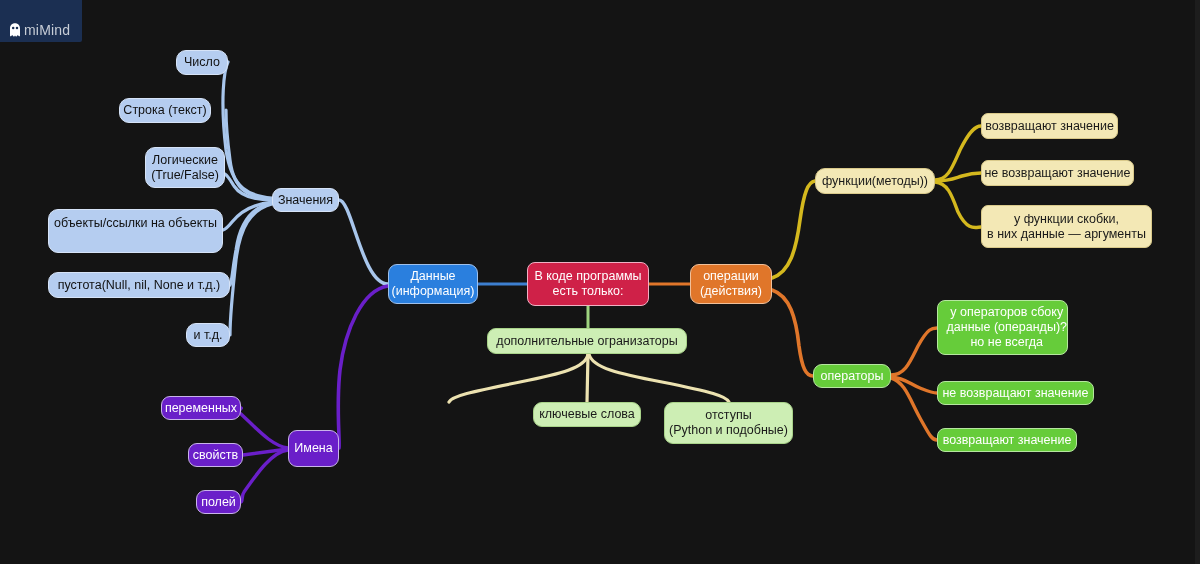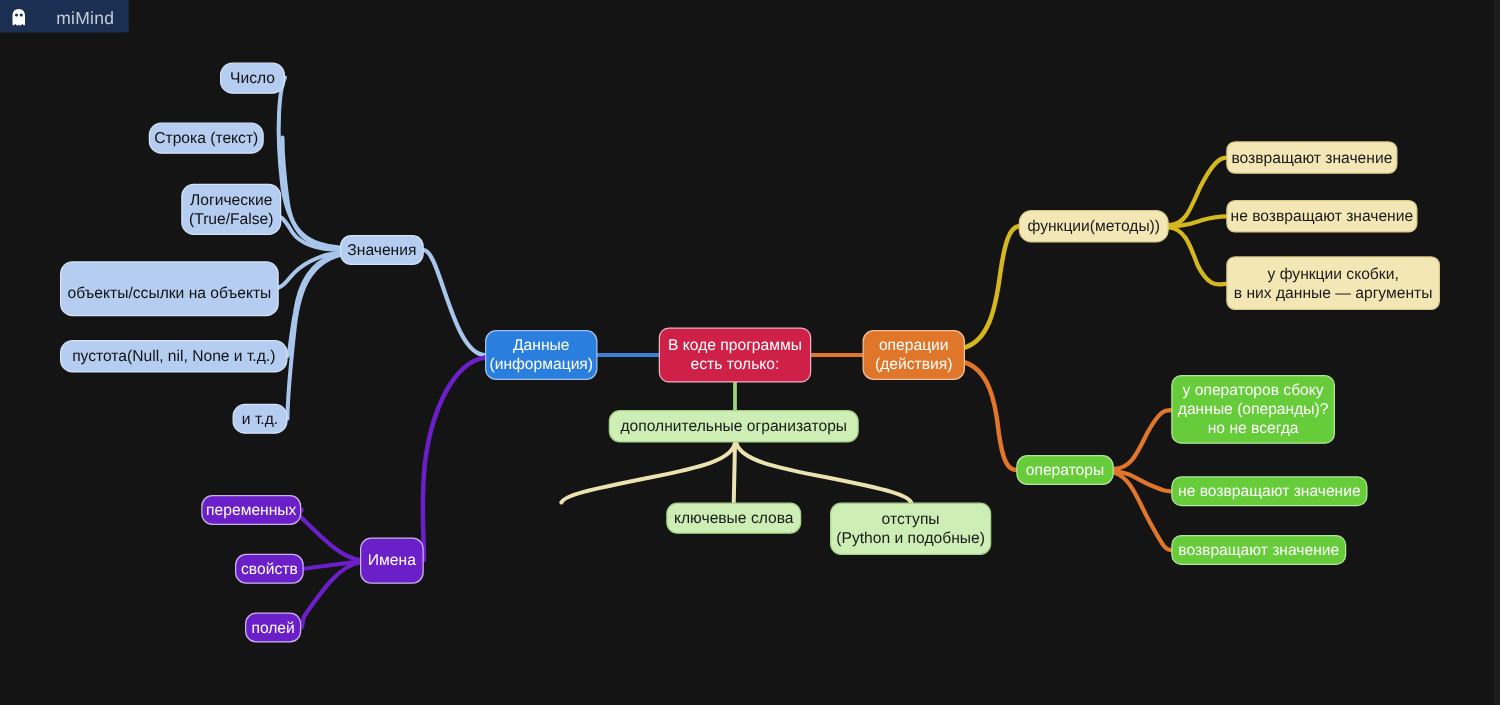--- a/index.html
+++ b/index.html
@@ -41,33 +41,33 @@
     align-items: center;
     justify-content: center;
     text-align: center;
     border-style: solid;
     border-width: 1.5px;
     line-height: 1.18;
     white-space: pre;
     overflow: hidden;
   }
   .node.top-align {
-    align-items: center;
+    align-items: flex-start;
     padding-top: 6px;
   }
   
   #titlebar {
     position: absolute;
     left: 0;
     top: 0;
     height: 24px;
     display: flex;
     align-items: center;
-    gap: 22px;
-    padding: 2px 12px 0 7px;
+    gap: 1px;
+    padding: 18px 12px 0 7px;
     background: #1b2f52;
     border-bottom-right-radius: 2px;
     z-index: 20;
   }
   #app-icon {
     width: 16px;
     height: 16px;
     flex: 0 0 16px;
     display: block;
   }
@@ -137,21 +137,21 @@
         <div class="node" style="left: 188px; top: 443px; width: 55px; height: 24px; border-radius: 9px; background: rgb(106, 31, 201); border-color: rgb(201, 179, 234); color: rgb(255, 255, 255); font-size: 12.5px;"><span>свойств</span></div>
         <div class="node" style="left: 196px; top: 490px; width: 45px; height: 24px; border-radius: 9px; background: rgb(106, 31, 201); border-color: rgb(201, 179, 234); color: rgb(255, 255, 255); font-size: 12.5px;"><span>полей</span></div>
         <div class="node" style="left: 690px; top: 264px; width: 82px; height: 40px; border-radius: 9px; background: rgb(224, 118, 42); border-color: rgb(240, 192, 154); color: rgb(255, 255, 255); font-size: 12.5px; text-align: center;"><span>операции
 (действия)</span></div>
         <div class="node" style="left: 815px; top: 168px; width: 120px; height: 26px; border-radius: 10px; background: rgb(243, 232, 181); border-color: rgb(217, 201, 138); color: rgb(26, 26, 26); font-size: 12.5px;"><span>функции(методы))</span></div>
         <div class="node" style="left: 981px; top: 113px; width: 137px; height: 26px; border-radius: 7px; background: rgb(243, 232, 181); border-color: rgb(217, 201, 138); color: rgb(26, 26, 26); font-size: 12.5px;"><span>возвращают значение</span></div>
         <div class="node" style="left: 981px; top: 160px; width: 153px; height: 26px; border-radius: 7px; background: rgb(243, 232, 181); border-color: rgb(217, 201, 138); color: rgb(26, 26, 26); font-size: 12.5px;"><span>не возвращают значение</span></div>
         <div class="node" style="left: 981px; top: 205px; width: 171px; height: 43px; border-radius: 7px; background: rgb(243, 232, 181); border-color: rgb(217, 201, 138); color: rgb(26, 26, 26); font-size: 12.5px;"><span>у функции скобки,
 в них данные — аргументы</span></div>
         <div class="node" style="left: 813px; top: 364px; width: 78px; height: 24px; border-radius: 9px; background: rgb(102, 204, 58); border-color: rgb(182, 230, 160); color: rgb(255, 255, 255); font-size: 12.5px;"><span>операторы</span></div>
-        <div class="node" style="left: 937px; top: 300px; width: 131px; height: 55px; border-radius: 8px; background: rgb(102, 204, 58); border-color: rgb(182, 230, 160); color: rgb(255, 255, 255); font-size: 12.5px;"><span>у операторов сбоку
+        <div class="node" style="left: 937px; top: 300px; width: 131px; height: 55px; border-radius: 8px; background: rgb(102, 204, 58); border-color: rgb(182, 230, 160); color: rgb(255, 255, 255); font-size: 12.5px; justify-content: flex-end;"><span>у операторов сбоку
 данные (операнды)?
 но не всегда</span></div>
         <div class="node" style="left: 937px; top: 381px; width: 157px; height: 24px; border-radius: 8px; background: rgb(102, 204, 58); border-color: rgb(182, 230, 160); color: rgb(255, 255, 255); font-size: 12.5px;"><span>не возвращают значение</span></div>
         <div class="node" style="left: 937px; top: 428px; width: 140px; height: 24px; border-radius: 8px; background: rgb(102, 204, 58); border-color: rgb(182, 230, 160); color: rgb(255, 255, 255); font-size: 12.5px;"><span>возвращают значение</span></div>
         <div class="node" style="left: 487px; top: 328px; width: 200px; height: 26px; border-radius: 9px; background: rgb(205, 238, 180); border-color: rgb(168, 210, 137); color: rgb(26, 26, 26); font-size: 12.5px;"><span>дополнительные огранизаторы</span></div>
         <div class="node" style="left: 533px; top: 402px; width: 108px; height: 25px; border-radius: 9px; background: rgb(205, 238, 180); border-color: rgb(168, 210, 137); color: rgb(26, 26, 26); font-size: 12.5px;"><span>ключевые слова</span></div>
         <div class="node" style="left: 664px; top: 402px; width: 129px; height: 42px; border-radius: 9px; background: rgb(205, 238, 180); border-color: rgb(168, 210, 137); color: rgb(26, 26, 26); font-size: 12.5px;"><span>отступы
 (Python и подобные)</span></div>
       </div>
   </div>

